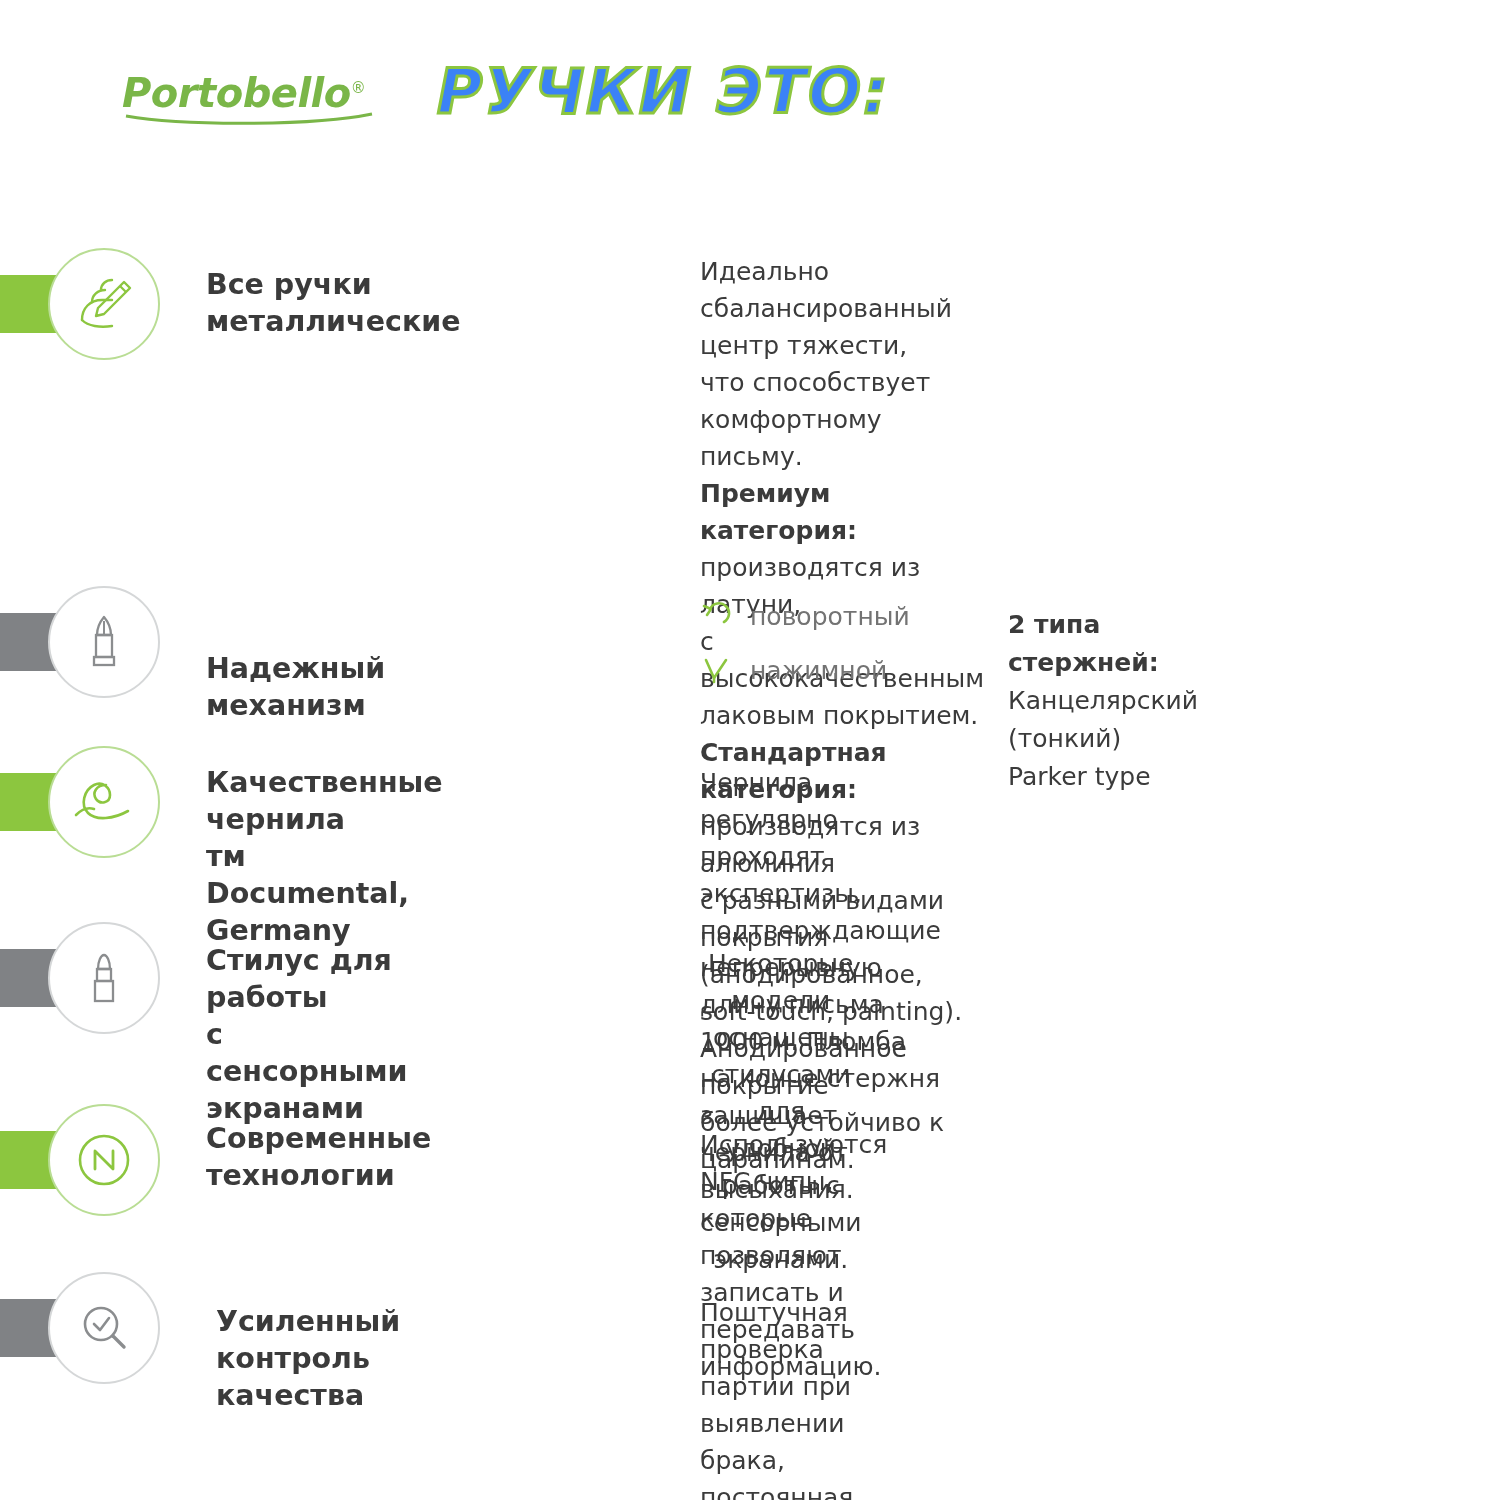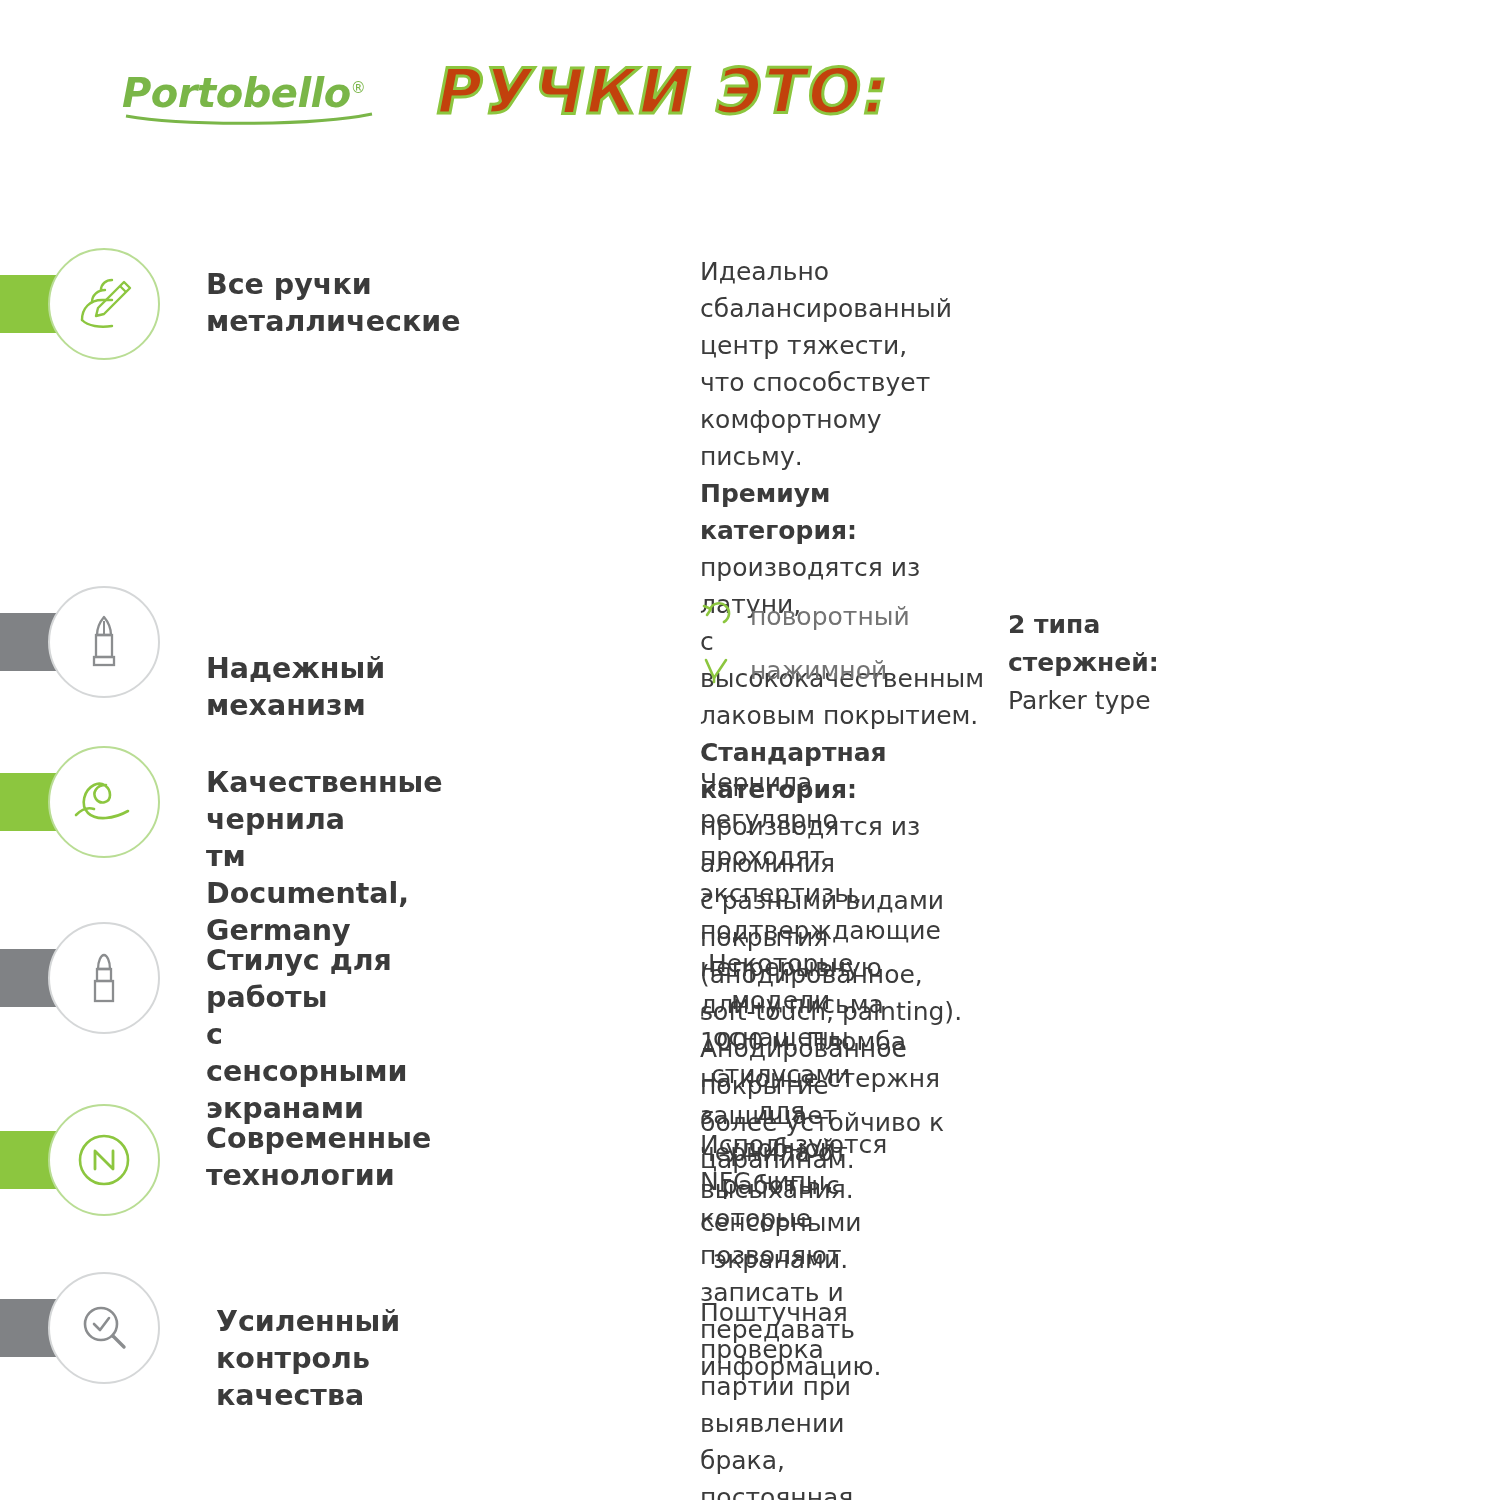--- a/index.html
+++ b/index.html
@@ -55,21 +55,21 @@
   }
   .headline {
     position: absolute;
     left: 437px;
     top: 55px;
     font-family: "DejaVu Sans", sans-serif;
     font-weight: bold;
     font-style: italic;
     font-size: 62px;
     letter-spacing: 2px;
-    color: #c2410c;
+    color: #3b82f6;
     -webkit-text-stroke: 3px #8cc63f;
     text-shadow: none;
   }
 
   
   .row {
     position: absolute;
     left: 0;
   }
   .bar {
@@ -205,20 +205,21 @@
             <path d="M6 4 L14 22 L26 4" fill="none" stroke="#8cc63f" stroke-width="2.6" stroke-linecap="round" stroke-linejoin="round"></path>
             <path d="M14 22 L14 26" fill="none" stroke="#8cc63f" stroke-width="2.6" stroke-linecap="round"></path>
           </svg>
       </span>
       <span>нажимной</span>
     </div>
   </div>
 
   <div class="refill-block" style="top:20px;">
     <div class="hdr">2 типа стержней:</div>
+    <div>Канцелярский (тонкий)</div>
     <div>Parker type</div>
   </div>
 </div>
 
 <div class="row" style="top:746px;">
   <div class="bar green" style="top:27px;"></div>
   <div class="circle green" style="top:0;">
     <svg width="76" height="70" viewBox="0 0 76 70">
       <path d="M40 18 C30 18 26 26 30 32 C34 38 44 36 44 28 C44 20 36 14 28 18 C18 23 14 38 22 46 C30 54 48 52 62 44" fill="none" stroke="#8cc63f" stroke-width="2.6" stroke-linecap="round"></path>
       <path d="M10 48 C16 42 22 40 28 42" fill="none" stroke="#8cc63f" stroke-width="2.6" stroke-linecap="round"></path>

